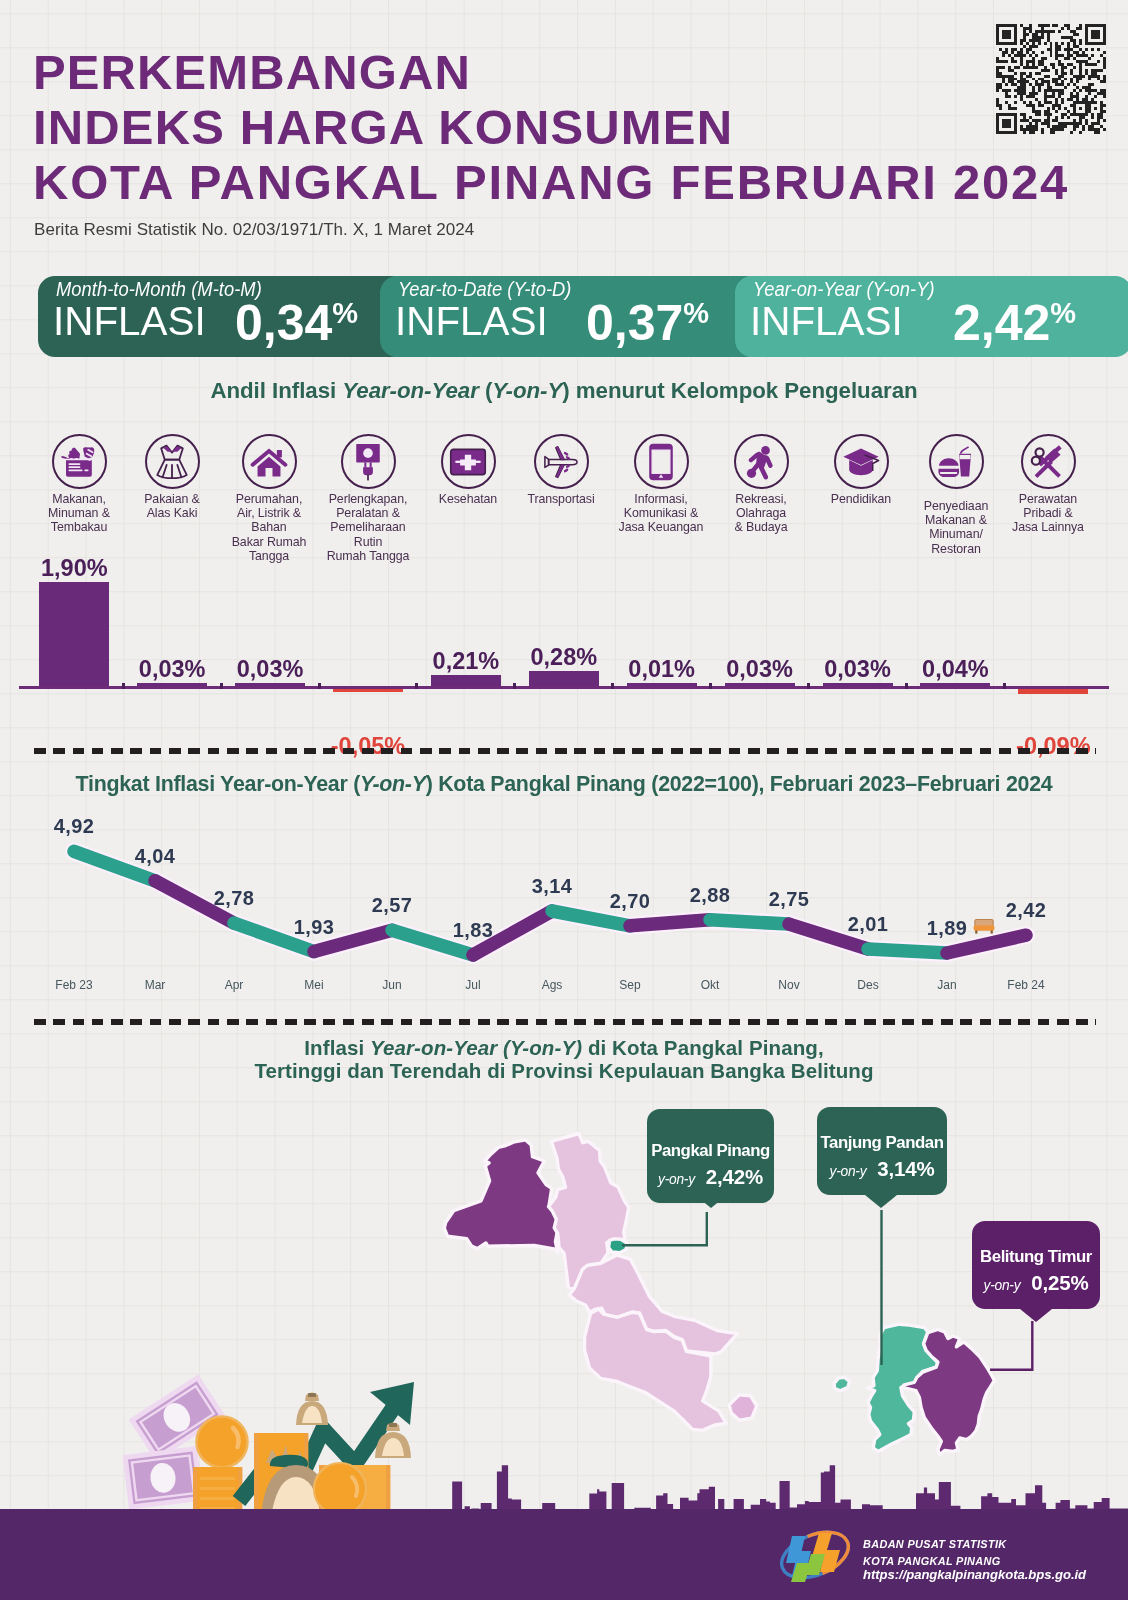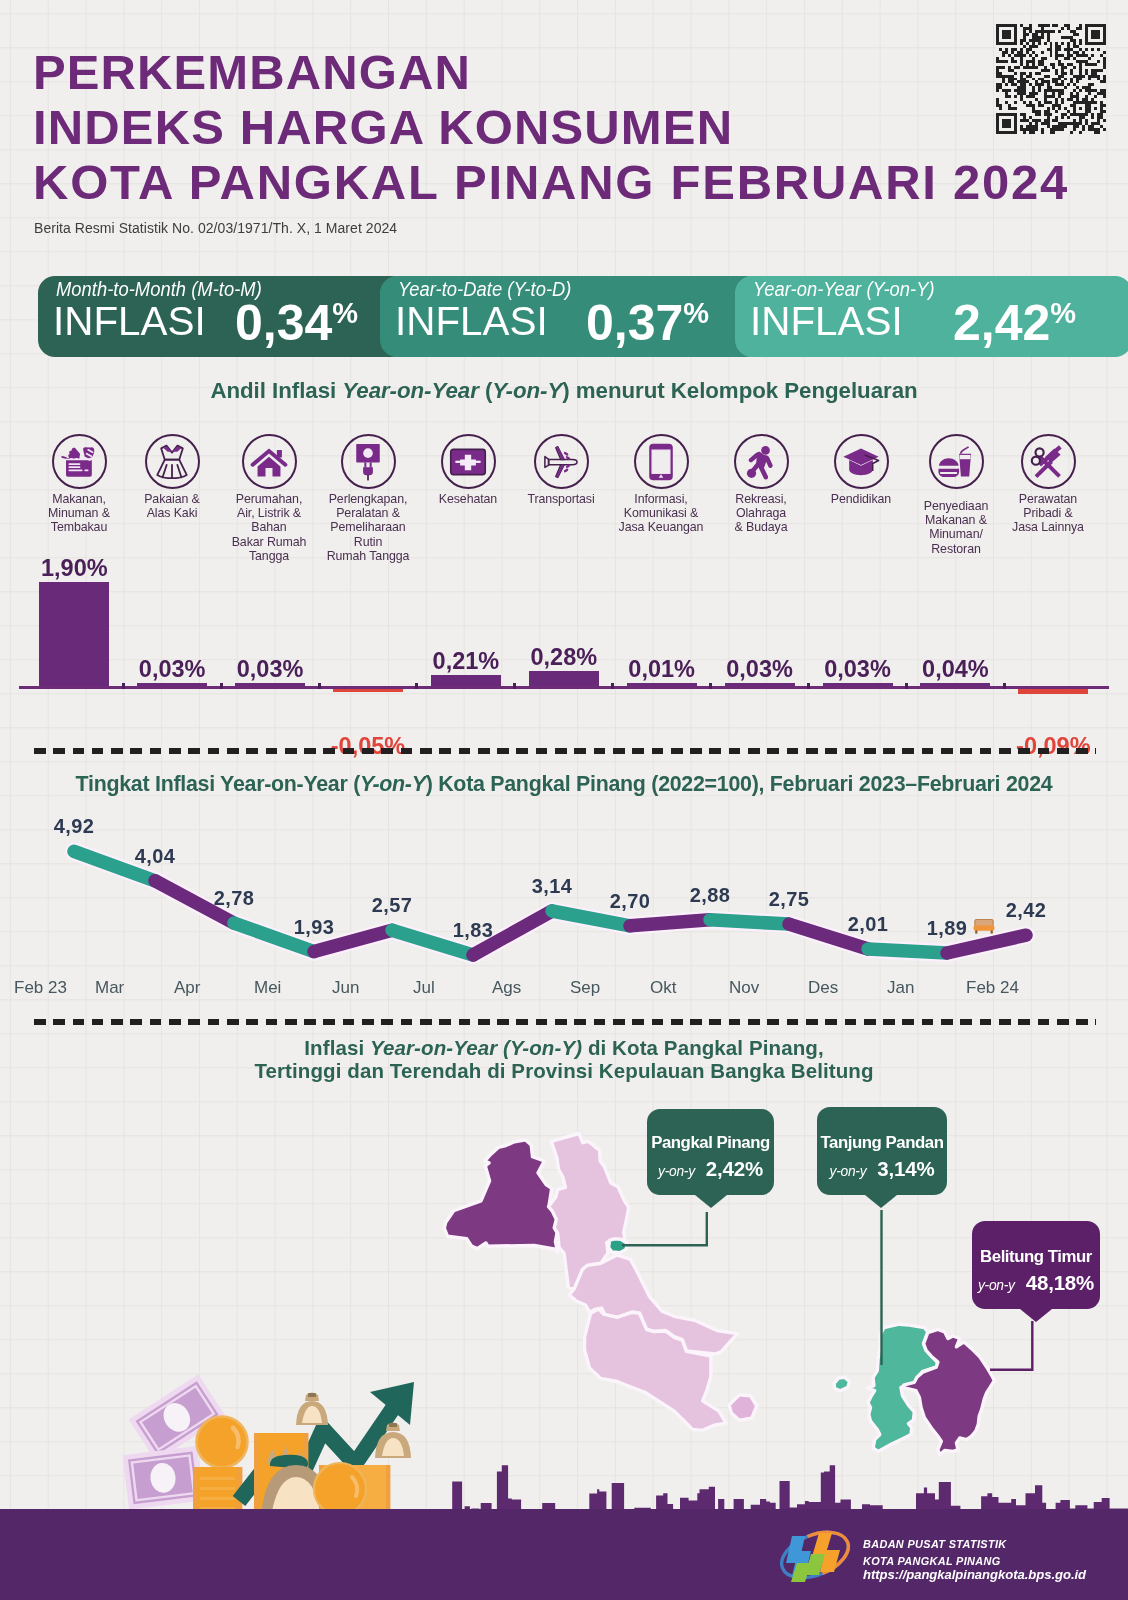--- a/index.html
+++ b/index.html
@@ -12,21 +12,21 @@
     background-size:37.82px 34px;
     background-position:9.9px 13.3px;
   }
 
   
   #title{position:absolute;left:33px;top:45px;font-weight:bold;font-size:49px;line-height:55px;
          color:#6c2a78;}
   #title .l1{letter-spacing:1.1px;display:block;}
   #title .l2{letter-spacing:1.15px;display:block;}
   #title .l3{letter-spacing:1.75px;display:block;}
-  #subtitle{position:absolute;left:34px;top:220px;font-size:14px;color:#3d3d3d;letter-spacing:0.05px;}
+  #subtitle{position:absolute;left:34px;top:220px;font-size:17px;color:#3d3d3d;letter-spacing:0.05px;}
   #qr{position:absolute;left:995px;top:24px;width:112px;height:107px;}
 
   
   .card{position:absolute;top:276px;height:81px;border-radius:17px;color:#fff;padding-left:44px;}
   .card .cap{position:absolute;left:18px;top:0px;font-size:19.5px;font-style:italic;letter-spacing:0.05px;
              line-height:26px;transform:scaleX(0.94);transform-origin:left center;}
   .card .infl{position:absolute;left:15px;top:26px;font-size:40.4px;letter-spacing:0px;font-weight:normal;line-height:38px;}
   .card .valwrap{position:absolute;top:15px;line-height:44px;white-space:nowrap;}
   .card .val{font-size:50px;font-weight:bold;letter-spacing:0px;}
   .card .pct{font-size:29px;font-weight:bold;vertical-align:17px;letter-spacing:-0.5px;}
@@ -57,21 +57,21 @@
   .blab{position:absolute;font-size:23.5px;font-weight:bold;color:#4b2059;text-align:center;width:160px;margin-left:-80px;letter-spacing:0px;}
   .blab.neg{color:#e0453c;margin-top:39px;}
 
   
   .dashsep{position:absolute;left:34px;width:1062px;height:5.5px;
     background-image:repeating-linear-gradient(to right,#231f20 0 11.6px,transparent 11.6px 19.3px);}
 
   
   #linechart{position:absolute;left:0;top:760px;width:1128px;height:250px;}
   .lval{position:absolute;font-size:20px;font-weight:bold;color:#2e3a52;text-align:center;width:120px;margin-left:-60px;line-height:20px;letter-spacing:0.4px;}
-  .lmon{position:absolute;font-size:17px;color:#46575e;width:120px;margin-left:-60px;top:218px;}
+  .lmon{position:absolute;font-size:12px;color:#46575e;text-align:center;width:120px;margin-left:-60px;top:218px;}
 
   
   #maptitle{position:absolute;left:0;top:1036px;width:1128px;text-align:center;color:#2c6354;
             font-weight:bold;font-size:20.5px;line-height:23.4px;letter-spacing:0.1px;}
   #mapintro{position:absolute;left:65px;top:1180px;width:232px;font-size:17.2px;line-height:21px;color:#333333;letter-spacing:-0.1px;}
   .callout{position:absolute;border-radius:13px;color:#fff;padding:0;text-align:center;}
   .callout .cname{font-size:16.8px;font-weight:bold;white-space:nowrap;letter-spacing:-0.45px;line-height:19px;}
   .callout .crow{white-space:nowrap;margin-top:6px;line-height:22px;}
   .callout .crow i{font-style:italic;font-size:13.8px;letter-spacing:-0.25px;}
   .callout .crow b{font-size:20.5px;font-weight:bold;margin-left:11px;letter-spacing:-0.2px;}
@@ -399,33 +399,33 @@
       <path fill="#4fb79c" d="M834.3 283.2 838.5 278.1 844.4 277.3 849.5 281.5 847.8 287.4 840.2 290.7 834.3 288.2Z"></path>
     </g>
     <g fill="none" stroke-width="2.4">
       <path stroke="#2c6354" d="M622 145.3 H706.8 V112"></path>
       <path stroke="#2c6354" d="M881.5 265 V110"></path>
       <path stroke="#5c2069" d="M990 269.7 H1032.3 V221"></path>
     </g>
   </svg>
   </div>
   <div id="callouts">
-      <div class="callout" style="left: 647px; top: 1109px; width: 127px; height: 62px; background: rgb(44, 99, 84); padding-top: 24px;">
+      <div class="callout" style="left: 647px; top: 1109px; width: 127px; height: 62px; background: rgb(44, 99, 84); padding-top: 32px;">
         <div class="cname">Pangkal Pinang</div>
         <div class="crow"><i>y-on-y</i><b>2,42%</b></div>
       </div>
       <div class="ctail" style="left: 694.5px; top: 1195px; border-top: 13px solid rgb(44, 99, 84);"></div>
       <div class="callout" style="left: 817px; top: 1107px; width: 130px; height: 62px; background: rgb(44, 99, 84); padding-top: 26px;">
         <div class="cname">Tanjung Pandan</div>
         <div class="crow"><i>y-on-y</i><b>3,14%</b></div>
       </div>
       <div class="ctail" style="left: 865px; top: 1195px; border-top: 13px solid rgb(44, 99, 84);"></div>
       <div class="callout" style="left: 972px; top: 1221px; width: 128px; height: 62px; background: rgb(92, 32, 105); padding-top: 26px;">
         <div class="cname">Belitung Timur</div>
-        <div class="crow"><i>y-on-y</i><b>48,18%</b></div>
+        <div class="crow"><i>y-on-y</i><b>0,25%</b></div>
       </div>
       <div class="ctail" style="left: 1020px; top: 1309px; border-top: 13px solid rgb(92, 32, 105);"></div>
     </div>
 
   <div id="illus">
   <svg width="320" height="145" viewBox="0 0 320 145" style="position:absolute;left:112px;top:1373px">
     <g>
       <g transform="rotate(-33 64 45)">
         <rect x="26" y="23" width="78" height="45" fill="#c79ed0" stroke="#eed9f0" stroke-width="5"></rect>
         <rect x="32" y="29" width="66" height="33" fill="none" stroke="#eed9f0" stroke-width="2.4"></rect>

